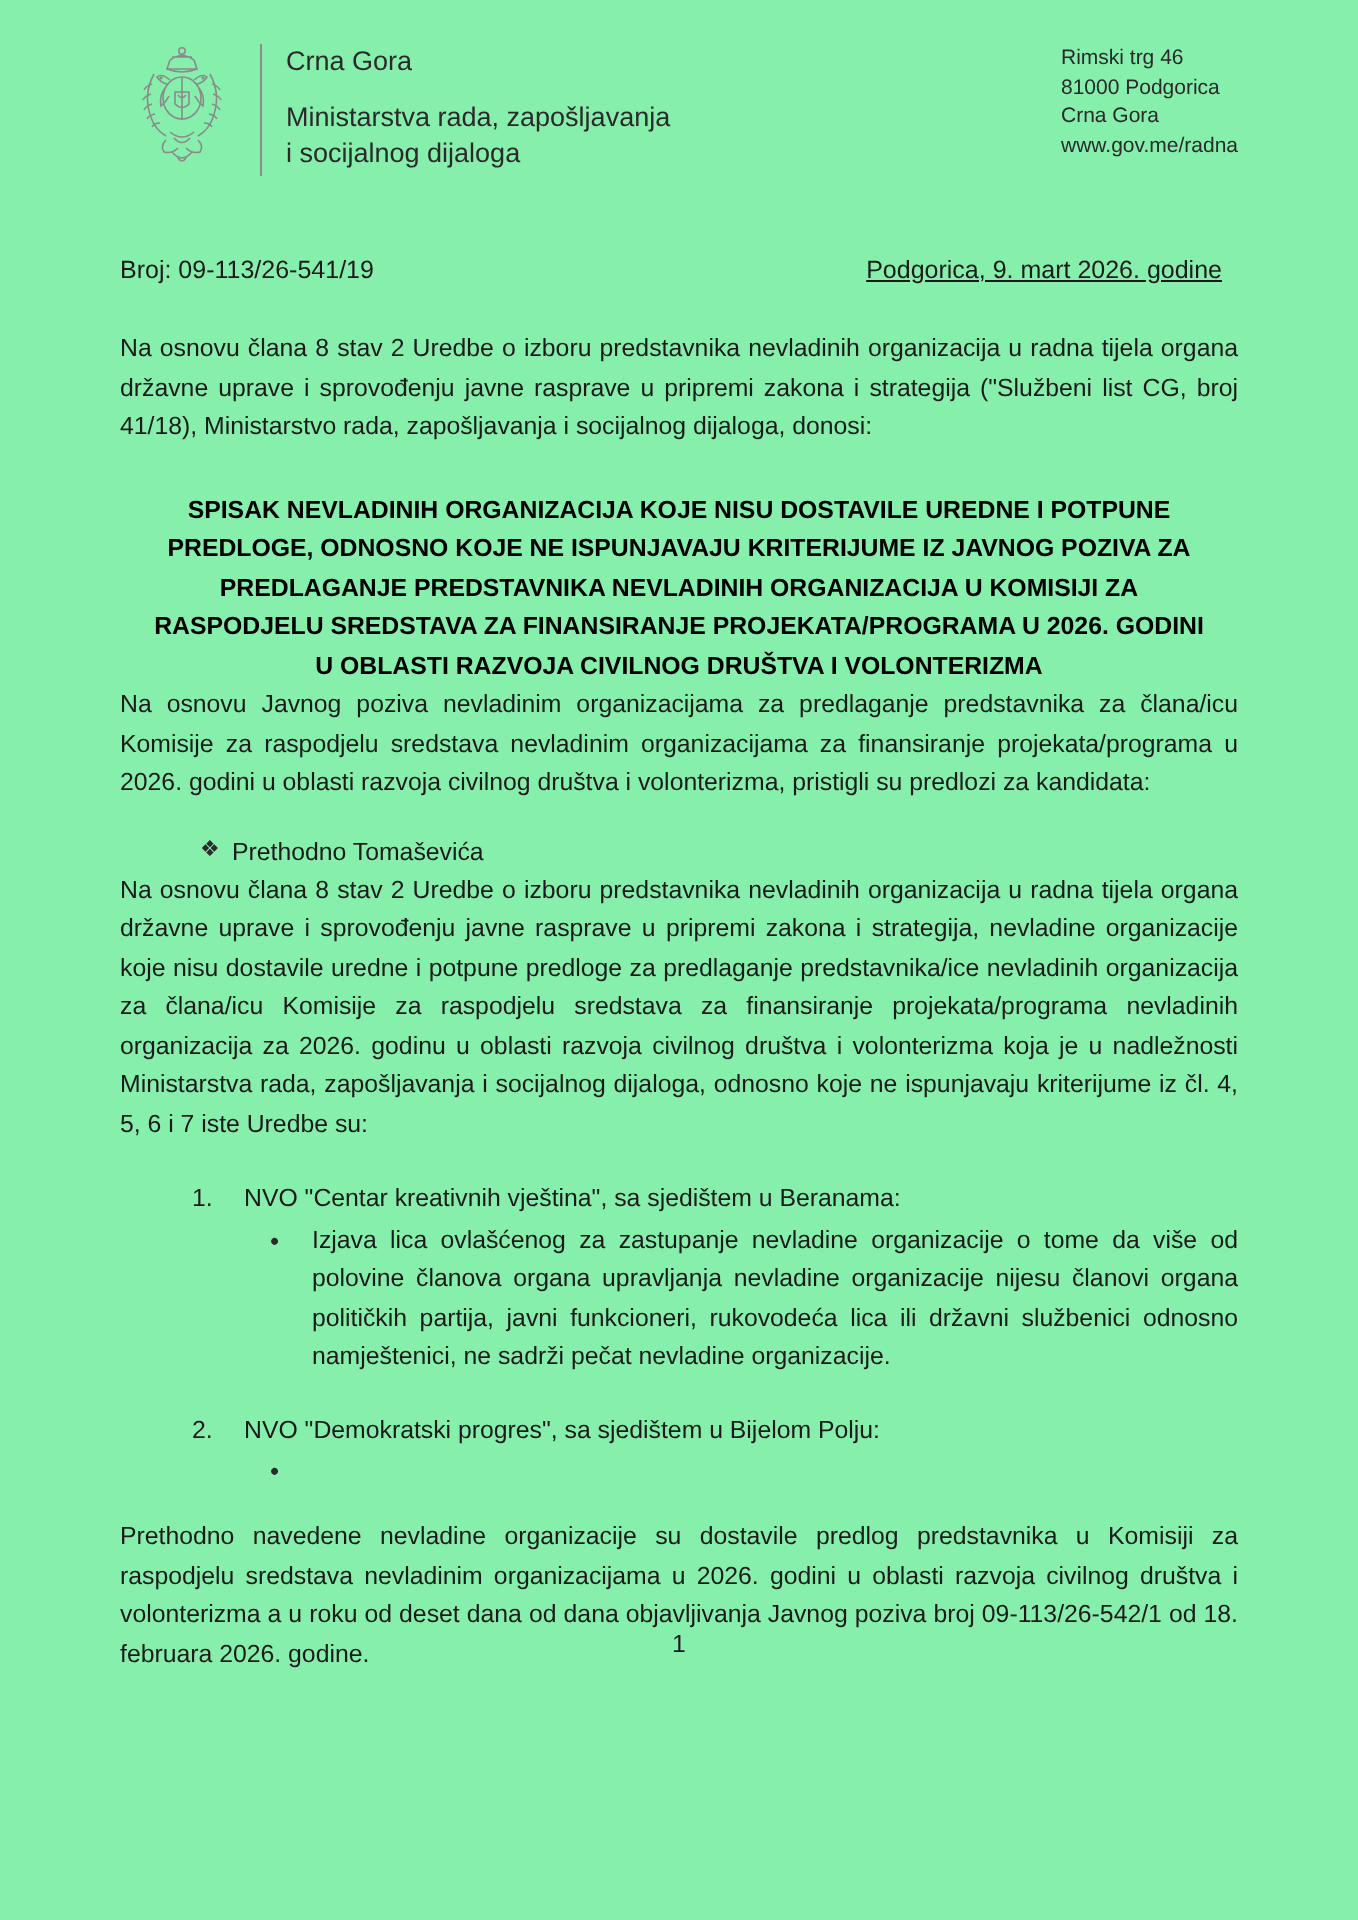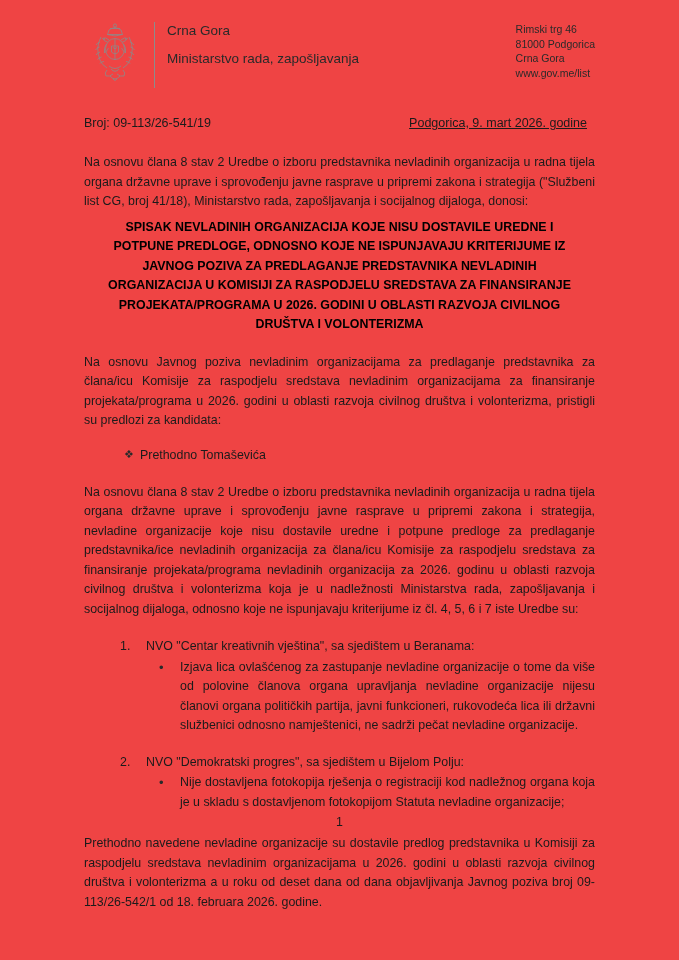--- a/index.html
+++ b/index.html
@@ -14,23 +14,23 @@
     font-family: "Liberation Sans", sans-serif;
     color: #1b1b1b;
     -webkit-font-smoothing: antialiased;
     overflow: hidden;
   }
 
   .page {
     position: relative;
     width: 679px;
     height: 960px;
-    background: #ef4444;
+    background: #86efac;
     box-sizing: border-box;
-    padding: 0 84px;
+    padding: 0 60px;
   }
 
   
   .letterhead {
     display: flex;
     align-items: flex-start;
     justify-content: space-between;
     padding-top: 20px;
   }
 
@@ -83,38 +83,38 @@
     color: #2a2a2a;
     padding-top: 2px;
     white-space: nowrap;
   }
 
   
   .refline {
     display: flex;
     justify-content: space-between;
     align-items: flex-start;
-    margin-top: 24px;
+    margin-top: 36px;
     font-size: 12.5px;
     color: #1b1b1b;
   }
   .refline .right { padding-right: 8px; text-decoration: underline; }
 
   
   .para {
-    margin-top: 18px;
+    margin-top: 0;
     font-size: 12.4px;
     line-height: 19.5px;
     text-align: justify;
     color: #1b1b1b;
   }
   .para.first { margin-top: 23px; }
 
   .doc-title {
-    margin-top: 6px;
+    margin-top: 22px;
     font-size: 12.4px;
     line-height: 19.5px;
     font-weight: bold;
     text-align: center;
     color: #000000;
     padding: 0 14px;
   }
 
   .candidate-list {
     margin: 14px 0 0 0;
@@ -178,21 +178,21 @@
   }
   .reasons li .rbullet {
     position: absolute;
     left: 13px;
     top: 0;
     font-size: 13px;
     line-height: 19.5px;
     color: #2a2a2a;
   }
 
-  .closing { margin-top: 22px; }
+  .closing { margin-top: 34px; }
 
   .page-number {
     position: absolute;
     left: 0;
     right: 0;
     top: 815px;
     text-align: center;
     font-size: 12.4px;
     color: #1b1b1b;
   }
@@ -241,29 +241,30 @@
           <path d="M78 100 q6 6 2 12 q-8 2 -14 -4"></path>
           <path d="M52 112 q10 12 20 0"></path>
           <path d="M58 118 q4 6 8 0"></path>
         </g>
       </svg>
 
       <div class="brand-divider"></div>
 
       <div class="brand-text">
         <div class="brand-country">Crna Gora</div>
-        <div class="brand-ministry">Ministarstvo rada, zapošljavanja</div>
+        <div class="brand-ministry">Ministarstva rada, zapošljavanja</div>
+        <div class="brand-ministry">i socijalnog dijaloga</div>
       </div>
     </div>
 
     <div class="address">
       <div>Rimski trg 46</div>
       <div>81000 Podgorica</div>
       <div>Crna Gora</div>
-      <div>www.gov.me/list</div>
+      <div>www.gov.me/radna</div>
     </div>
   </div>
 
   <div class="refline">
     <div class="left">Broj: 09-113/26-541/19</div>
     <div class="right">Podgorica, 9. mart 2026. godine</div>
   </div>
 
   <div class="para first">Na osnovu člana 8 stav 2 Uredbe o izboru predstavnika nevladinih organizacija u radna tijela organa državne uprave i sprovođenju javne rasprave u pripremi zakona i strategija ("Službeni list CG, broj 41/18), Ministarstvo rada, zapošljavanja i socijalnog dijaloga, donosi:</div>
 
@@ -292,21 +293,20 @@
         </li>
       </ul>
     </li>
 
     <li class="nvo-item">
       <span class="nvo-num">2.</span>
       <div class="nvo-head">NVO "Demokratski progres", sa sjedištem u Bijelom Polju:</div>
       <ul class="reasons">
         <li>
           <span class="rbullet">•</span>
-          <span>Nije dostavljena fotokopija rješenja o registraciji kod nadležnog organa koja je u skladu s dostavljenom fotokopijom Statuta nevladine organizacije;</span>
         </li>
       </ul>
     </li>
   </ol>
 
   <div class="para closing">Prethodno navedene nevladine organizacije su dostavile predlog predstavnika u Komisiji za raspodjelu sredstava nevladinim organizacijama u 2026. godini u oblasti razvoja civilnog društva i volonterizma a u roku od deset dana od dana objavljivanja Javnog poziva broj 09-113/26-542/1 od 18. februara 2026. godine.</div>
 
   <div class="page-number">1</div>
 
 </div>

